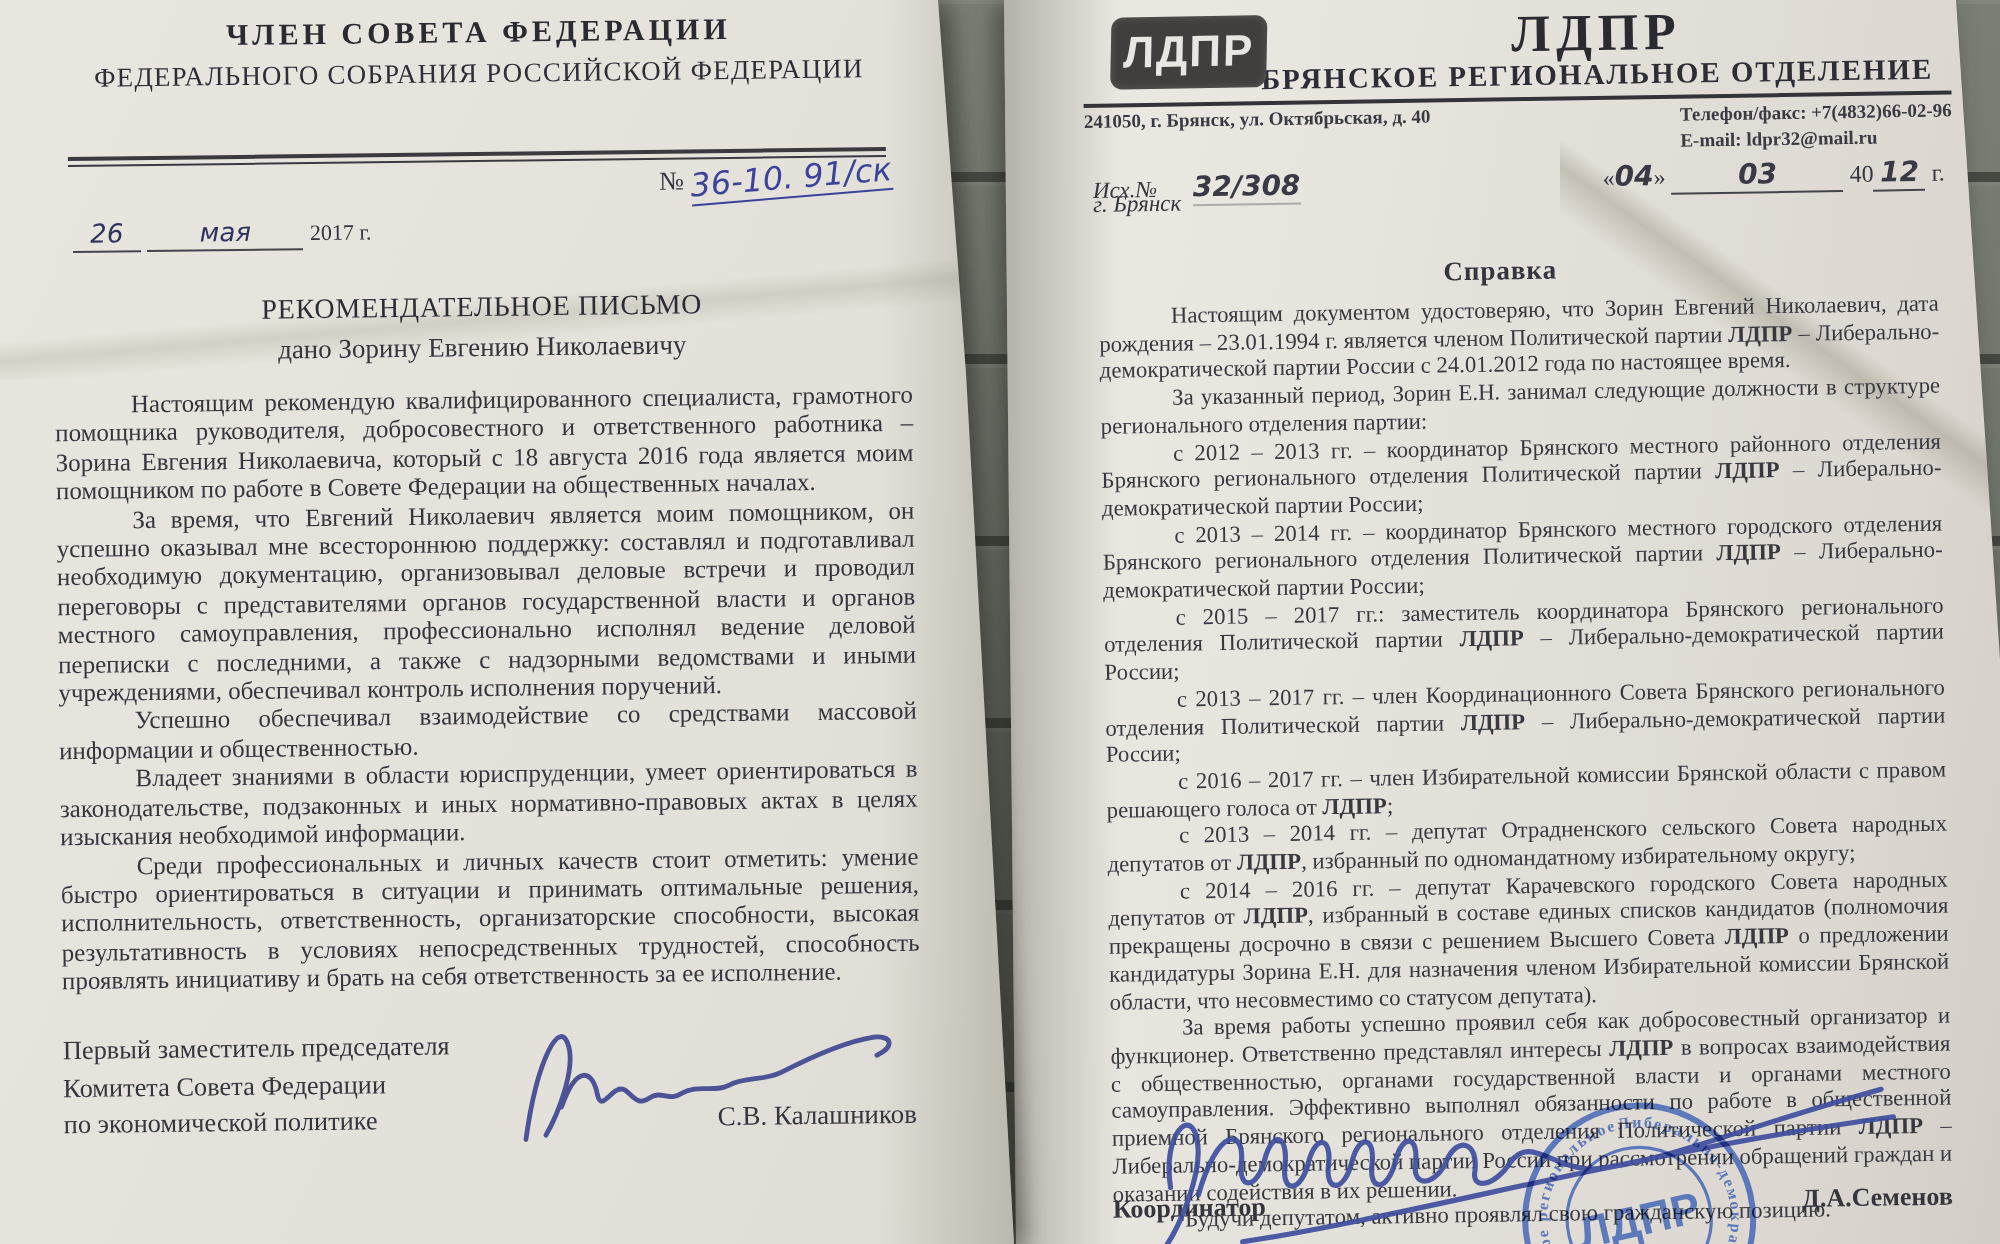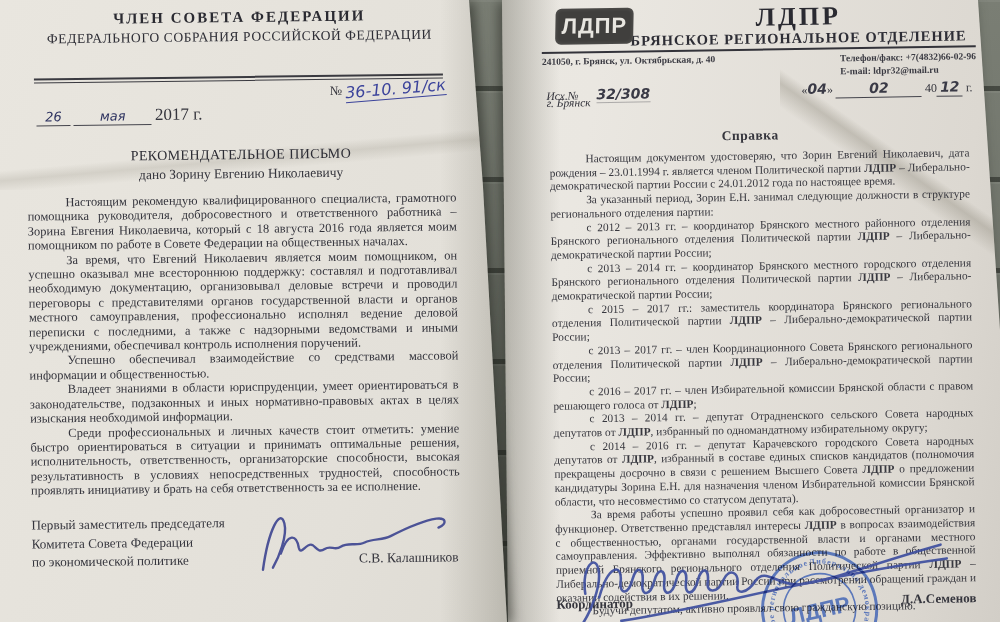--- a/index.html
+++ b/index.html
@@ -99,21 +99,21 @@
           </div>
         </div>
         <div class="rd-refrow">
           <div class="rd-isx">
             <span>Исх.№</span>
             <span class="hw">32/308</span>
           </div>
           <div class="rd-city">г. Брянск</div>
           <div class="rd-date">
             <span>«</span><span class="hw">04</span><span>»</span>
-            <span class="u" style="width:86px;"><span class="hw">02</span></span>
+            <span class="u" style="width:86px;"><span class="hw">03</span></span>
             <span>40</span><span class="u" style="width:26px;"><span class="hw">12</span></span>
             <span>г.</span>
           </div>
         </div>
         <div class="rd-title c">Справка</div>
         <div class="rd-body">
             <p>Настоящим документом удостоверяю, что Зорин Евгений Николаевич, дата рождения – 23.01.1994 г. является членом Политической партии <b>ЛДПР</b> – Либерально-демократической партии России с 24.01.2012 года по настоящее время.</p>
             <p>За указанный период, Зорин Е.Н. занимал следующие должности в структуре регионального отделения партии:</p>
             <p>с 2012 – 2013 гг. – координатор Брянского местного районного отделения Брянского регионального отделения Политической партии <b>ЛДПР</b> – Либерально-демократической партии России;</p>
             <p>с 2013 – 2014 гг. – координатор Брянского местного городского отделения Брянского регионального отделения Политической партии <b>ЛДПР</b> – Либерально-демократической партии России;</p>
@@ -160,21 +160,21 @@
       <div class="shade crease-l"></div>
 
       <div class="doc doc-left">
         <div class="ld-h1 c">ЧЛЕН  СОВЕТА  ФЕДЕРАЦИИ</div>
         <div class="ld-h2 c">ФЕДЕРАЛЬНОГО СОБРАНИЯ РОССИЙСКОЙ ФЕДЕРАЦИИ</div>
         <div class="ld-rule"></div>
         <div class="ld-daterow">
           <div class="ld-date-left">
             <span class="u" style="width:34px;margin-top:16px;"><span class="hw">26</span></span>
             <span class="u" style="width:78px;"><span class="hw">мая</span></span>
-            <span style="font-size:17px;">2017 г.</span>
+            <span style="font-size:11px;">2017 г.</span>
           </div>
           <div class="ld-num">
             <span>№</span>
             <span class="hw hw-blue u" style="border-color:#3b439b;">36-10. 91/ск</span>
           </div>
         </div>
         <div class="ld-title c">РЕКОМЕНДАТЕЛЬНОЕ ПИСЬМО</div>
         <div class="ld-sub c">дано Зорину Евгению Николаевичу</div>
         <div class="ld-body">
             <p>Настоящим рекомендую квалифицированного специалиста, грамотного помощника руководителя, добросовестного и ответственного работника – Зорина Евгения Николаевича, который с 18 августа 2016 года является моим помощником по работе в Совете Федерации на общественных началах.</p>

